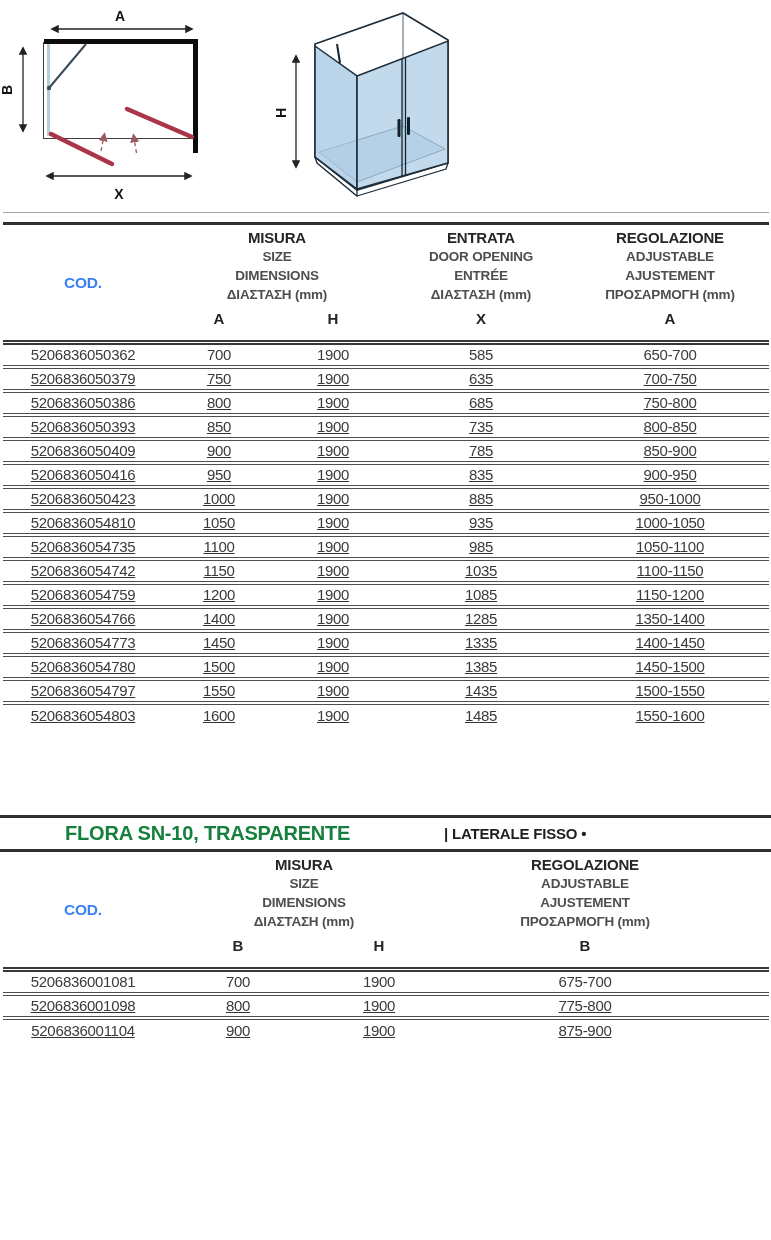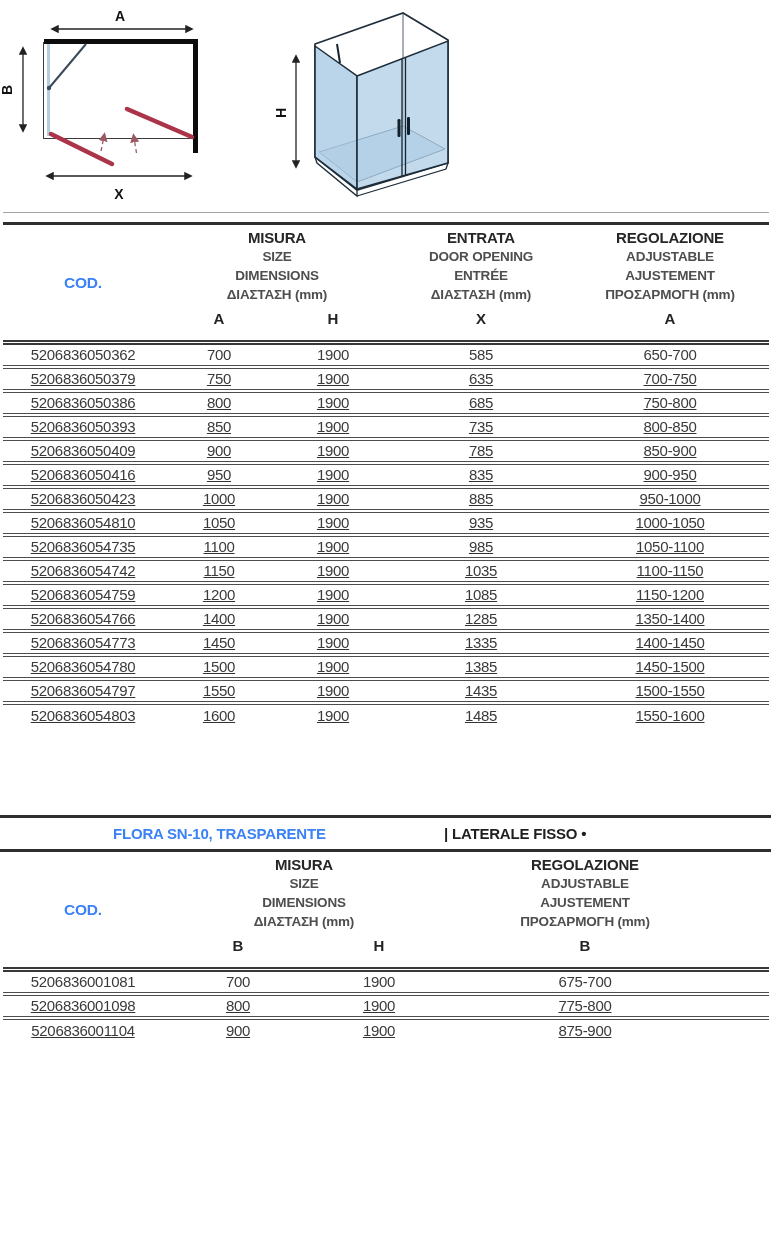--- a/index.html
+++ b/index.html
@@ -22,21 +22,21 @@
   .hmain{font-weight:bold;font-size:15px;color:#262626;line-height:19px;letter-spacing:-0.2px;}
   .hsub{font-size:13.5px;color:#4e4e4e;line-height:19px;letter-spacing:-0.2px;}
   tbody tr{height:24px;}
   tbody tr + tr{border-top:4px double #4d4d4d;text-decoration:underline;}
   tbody td{font-size:15px;color:#3a3a3a;letter-spacing:-0.3px;}
 
   
   .band{position:absolute;left:0;top:815px;width:771px;height:31px;
         border-top:3px solid #2f2f2f;border-bottom:3px solid #2f2f2f;background:#fff;}
   .band .left{position:absolute;left:65px;top:0;line-height:31px;
-              font-weight:bold;font-size:15px;color:#3b82f6;letter-spacing:-0.2px;margin-left:48px;}
+              font-weight:bold;font-size:20px;color:#15803d;letter-spacing:-0.2px;}
   .band .right{position:absolute;left:444px;top:0;line-height:31px;
                font-weight:bold;font-size:15px;color:#1f1f1f;letter-spacing:-0.2px;}
 </style>
 </head>
 <body>
 
 <div class="page">
 
   <svg width="771" height="212" viewBox="0 0 771 212" style="position:absolute;left:0;top:0;">
     <defs>

